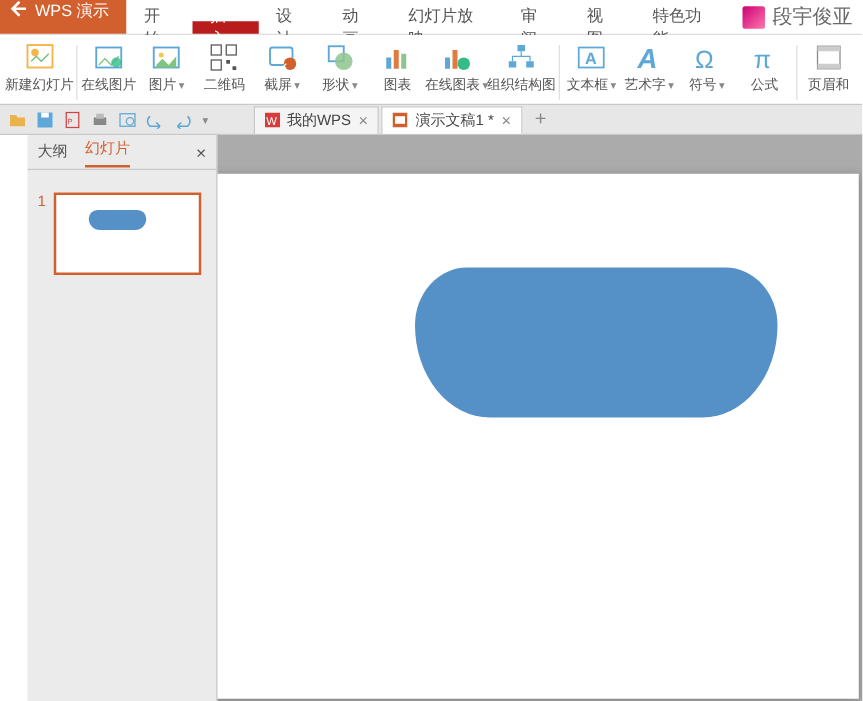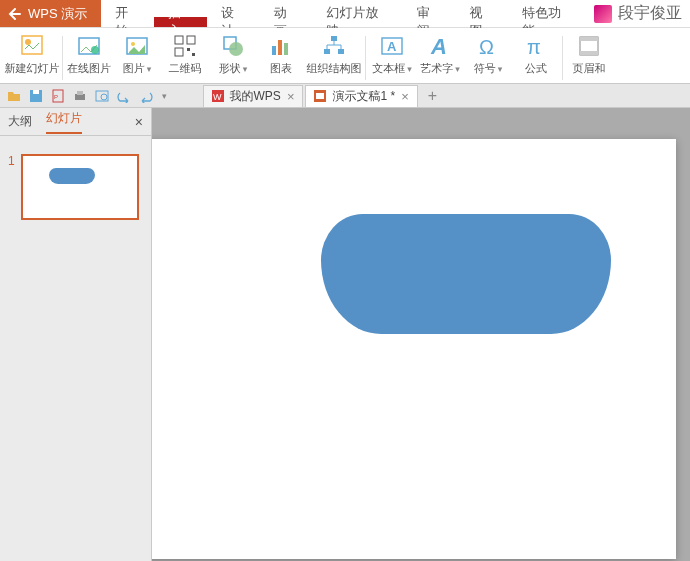--- a/index.html
+++ b/index.html
@@ -1,21 +1,21 @@
 <!DOCTYPE html>
 <html><head>
 <meta charset="utf-8">
 <style>
 * { margin: 0; padding: 0; box-sizing: border-box; font-family: "Microsoft YaHei", "SimSun", sans-serif; }
 body { width: 690px; height: 561px; overflow: hidden; background: #fff; font-size: 12px; color: #333; }
 .container { display: flex; flex-direction: column; height: 100%; }
 
 
 .tab-row { display: flex; align-items: stretch; height: 28px; background: #fff; border-bottom: 1px solid #ddd; }
-.app-title { display: flex; align-items: center; background: #d25f2e; color: #fff; padding: 0 14px 0 8px; font-size: 13px; font-weight: 500; }
+.app-title { display: flex; background: #d25f2e; color: #fff; padding: 0 14px 0 8px; font-size: 13px; font-weight: 500; }
 .app-title svg { margin-right: 6px; }
 .tabs { display: flex; align-items: stretch; flex: 1; }
 .tab { display: flex; align-items: center; padding: 0 14px; font-size: 13px; color: #555; cursor: pointer; margin-top: 17px; }
 .tab.active { background: #b91c1c; color: #fff; }
 .user-area { display: flex; align-items: center; padding: 0 8px; font-size: 16px; color: #6a6a6a; }
 .avatar { width: 18px; height: 18px; background: linear-gradient(135deg,#c07,#f7a); border-radius:2px; margin-right:6px; }
 
 
 .ribbon { display: flex; align-items: flex-start; height: 56px; background: #fff; border-bottom: 1px solid #c9c9c9; padding: 4px 4px 0 4px; }
 .rbtn { display: flex; flex-direction: column; align-items: center; justify-content: flex-start; width: 48px; height: 52px; cursor: pointer; }
@@ -27,21 +27,21 @@
 
 .qat { display: flex; align-items: center; height: 24px; background: #e7e7e7; border-bottom: 1px solid #c9c9c9; padding: 0 6px; gap: 6px; }
 .qat .qicon { width:16px; height:16px; display:flex; align-items:center; justify-content:center; cursor:pointer; }
 .doc-tabs { display:flex; align-items:center; margin-left: 30px; gap:2px; }
 .doc-tab { display:flex; align-items:center; height:22px; padding: 0 8px; border:1px solid #c9c9c9; border-bottom:none; background:#f4f4f4; font-size:12px; color:#444; gap:6px; cursor:pointer; }
 .doc-tab.active { background:#fff; }
 .doc-close { font-size:13px; color:#888; cursor:pointer; }
 .add-tab { font-size:16px; color:#888; padding:0 8px; cursor:pointer; }
 
 
-.body { display:flex; flex:1; min-height:0; }
+.body { display:flex; flex:1; min-height:0;padding-left:22px; }
 .thumb-panel { width:152px; background:#ebebeb; border-right:1px solid #c9c9c9; display:flex; flex-direction:column; }
 .thumb-tabs { display:flex; align-items:center; height:28px; border-bottom:1px solid #c9c9c9; padding-left:8px; gap:14px; font-size:12px; }
 .thumb-tabs span { color:#555; cursor:pointer; }
 .thumb-tabs span.active { color:#d25f2e; border-bottom:2px solid #d25f2e; padding-bottom:5px; }
 .thumb-close { margin-left:auto; margin-right:8px; color:#888; cursor:pointer; font-size:14px; }
 .thumb-list { flex:1; padding:18px 8px; }
 .thumb-item { display:flex; gap:6px; }
 .thumb-num { font-size:12px; color:#d25f2e; }
 .thumb-slide { width:118px; height:66px; background:#fff; border:2px solid #d25f2e; position:relative; }
 .thumb-shape { position:absolute; left:26px; top:12px; width:46px; height:16px; background:#5591c6; border-radius:7px 7px 9px 9px; }
@@ -118,35 +118,55 @@
             <rect x="1" y="13" width="8" height="8" fill="none" stroke="#555"></rect>
             <rect x="13" y="13" width="3" height="3" fill="#555"></rect>
             <rect x="18" y="18" width="3" height="3" fill="#555"></rect>
           </svg>
         </div>
       <div class="lbl">二维码</div>
     </div>
     <div class="rbtn">
       <div class="ico">
           <svg width="24" height="24">
+            <rect x="2" y="4" width="18" height="14" rx="2" fill="none" stroke="#5ea8d8" stroke-width="1.5"></rect>
+            <circle cx="18" cy="17" r="5" fill="#d25f2e"></circle>
+            <path d="M15 17l-2 2 2 2" stroke="#fff" fill="none"></path>
+          </svg>
+        </div>
+      <div class="lbl"><span>截屏</span><span class="dd">▾</span></div>
+    </div>
+    <div class="rbtn">
+      <div class="ico">
+          <svg width="24" height="24">
             <rect x="3" y="3" width="12" height="12" fill="none" stroke="#5ea8d8" stroke-width="1.5"></rect>
             <circle cx="15" cy="15" r="7" fill="#8fc48f" opacity="0.85"></circle>
           </svg>
         </div>
       <div class="lbl"><span>形状</span><span class="dd">▾</span></div>
     </div>
     <div class="rbtn">
       <div class="ico">
           <svg width="24" height="24">
             <rect x="3" y="12" width="4" height="9" fill="#5ea8d8"></rect>
             <rect x="9" y="6" width="4" height="15" fill="#e27b3e"></rect>
             <rect x="15" y="9" width="4" height="12" fill="#8fc48f"></rect>
           </svg>
         </div>
       <div class="lbl">图表</div>
+    </div>
+    <div class="rbtn">
+      <div class="ico">
+          <svg width="24" height="24">
+            <rect x="3" y="12" width="4" height="9" fill="#5ea8d8"></rect>
+            <rect x="9" y="6" width="4" height="15" fill="#e27b3e"></rect>
+            <circle cx="18" cy="17" r="5" fill="#3b8"></circle>
+          </svg>
+        </div>
+      <div class="lbl"><span>在线图表</span><span class="dd">▾</span></div>
     </div>
     <div class="rbtn" style="width:58px">
       <div class="ico">
           <svg width="24" height="24">
             <rect x="9" y="2" width="6" height="5" fill="#5ea8d8"></rect>
             <rect x="2" y="15" width="6" height="5" fill="#5ea8d8"></rect>
             <rect x="16" y="15" width="6" height="5" fill="#5ea8d8"></rect>
             <path d="M12 7v4M5 15v-4h14v4" fill="none" stroke="#5ea8d8"></path>
           </svg>
         </div>

